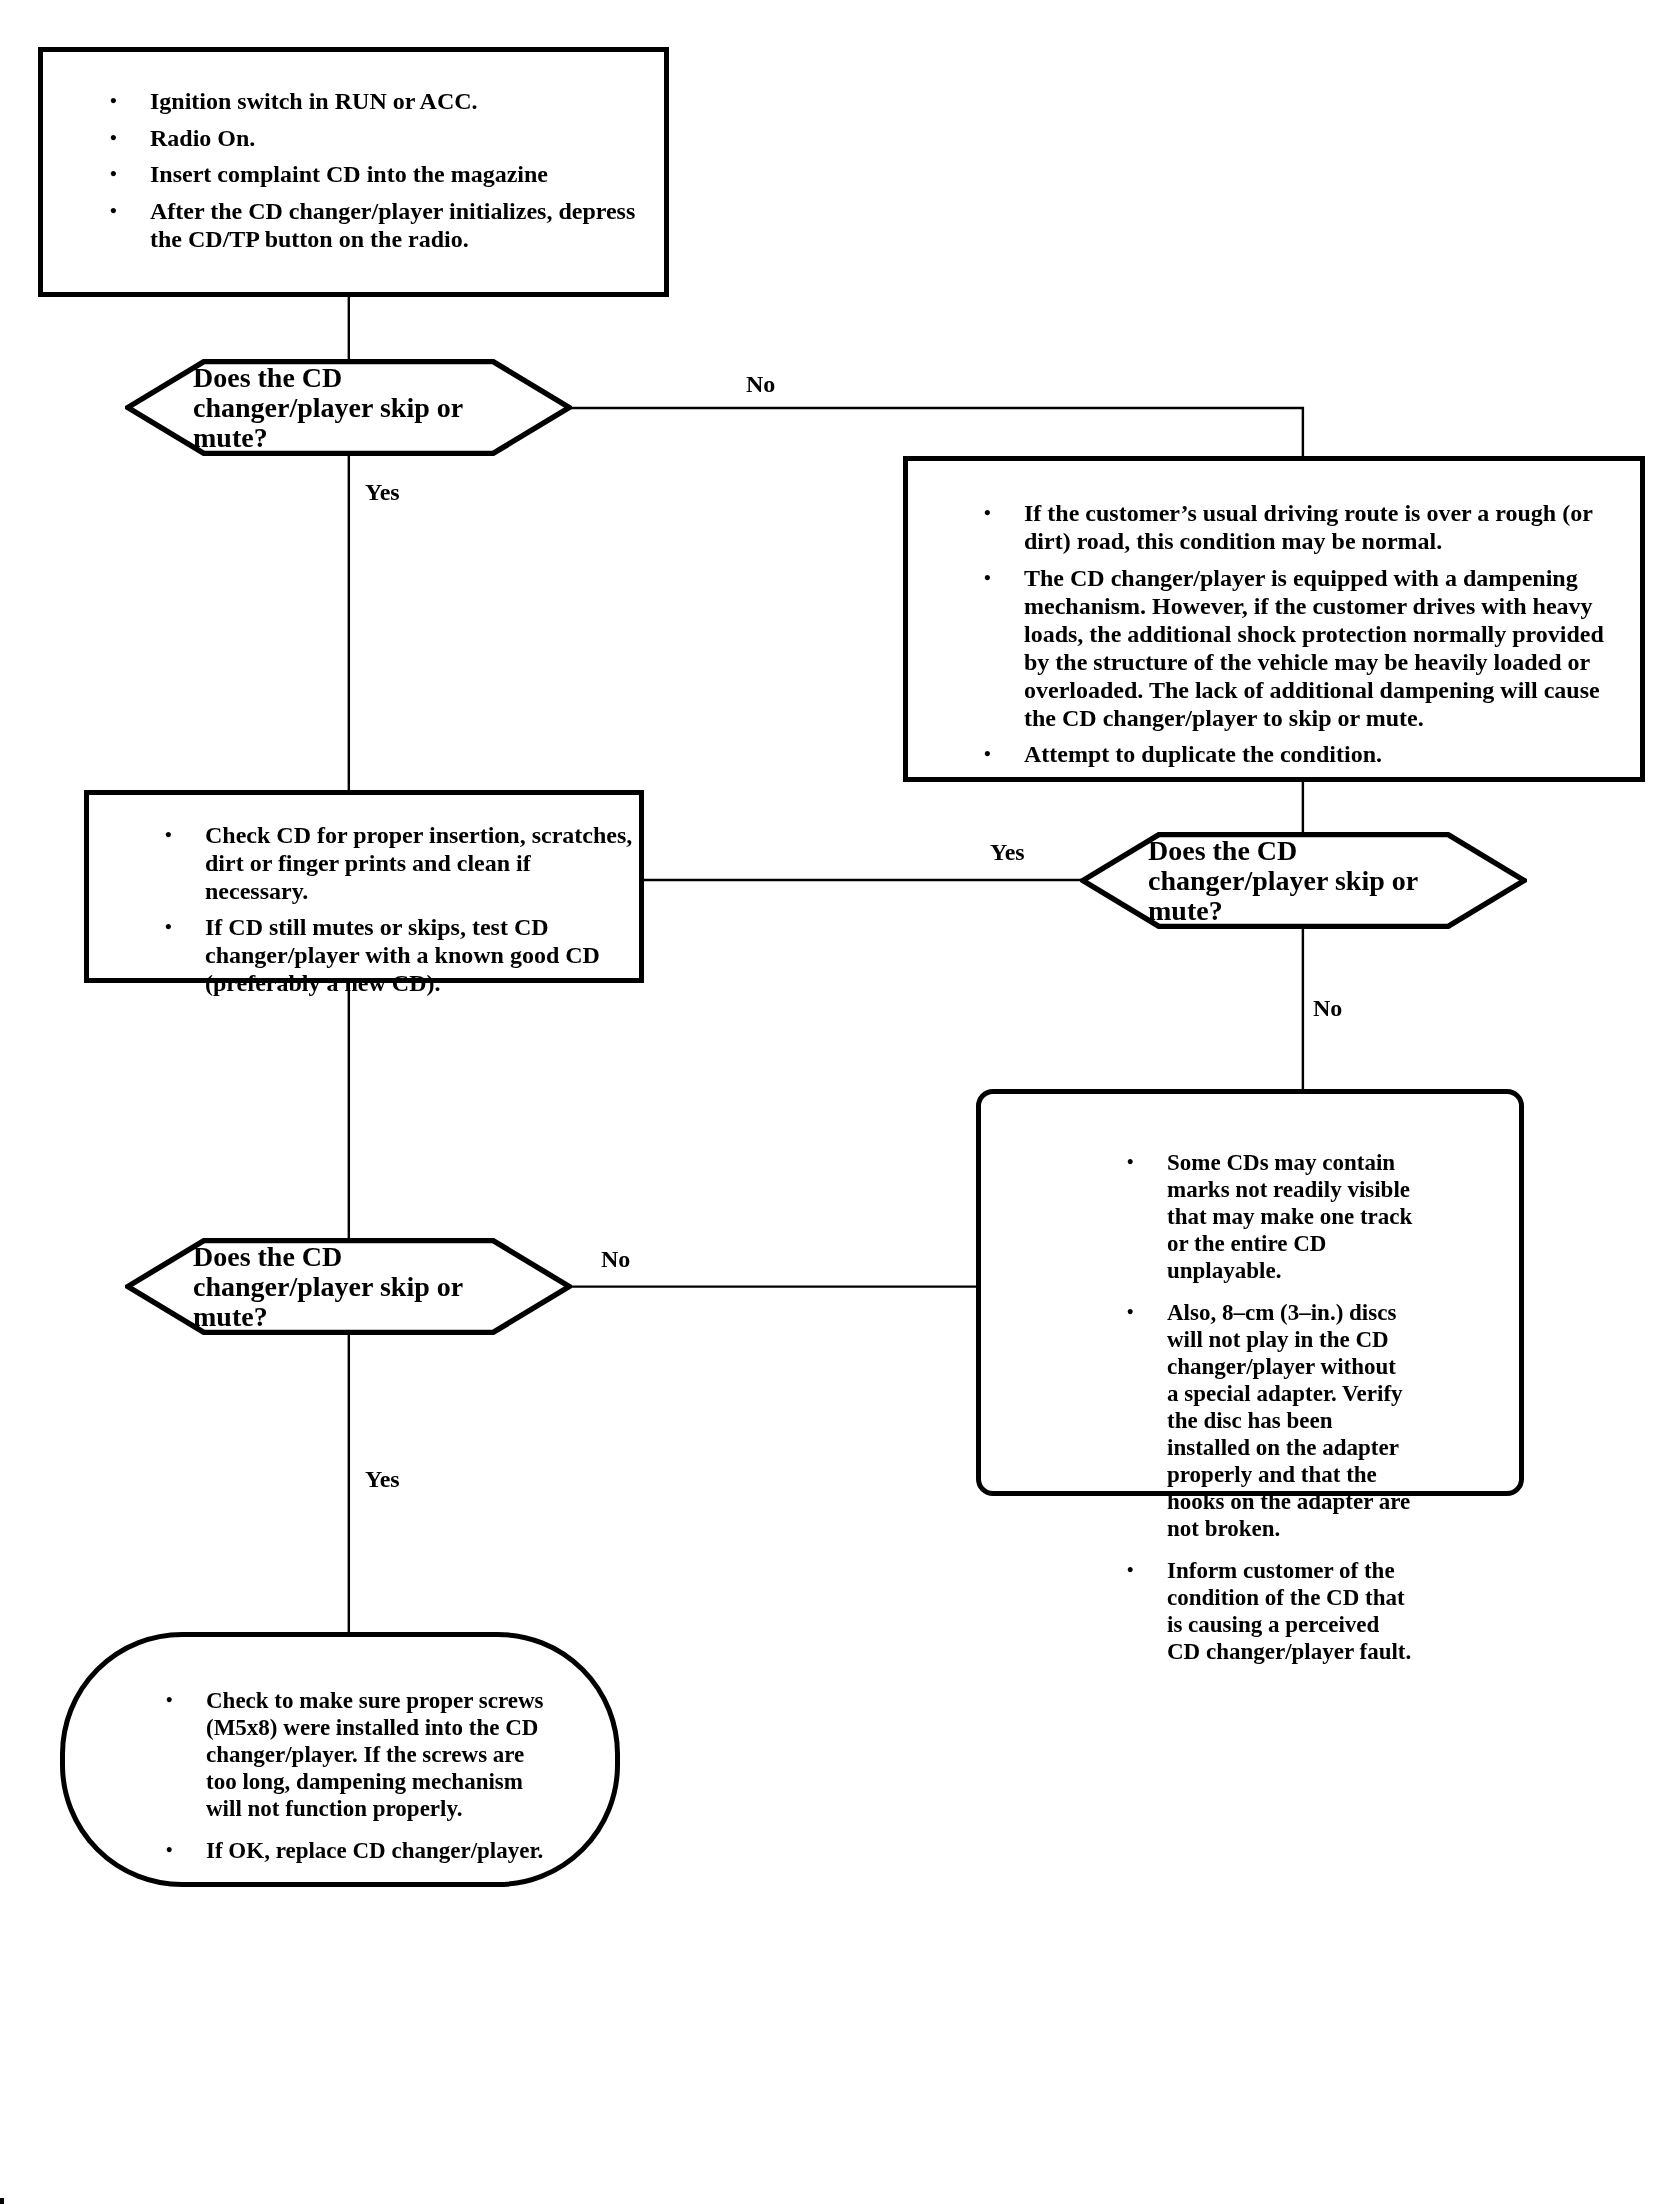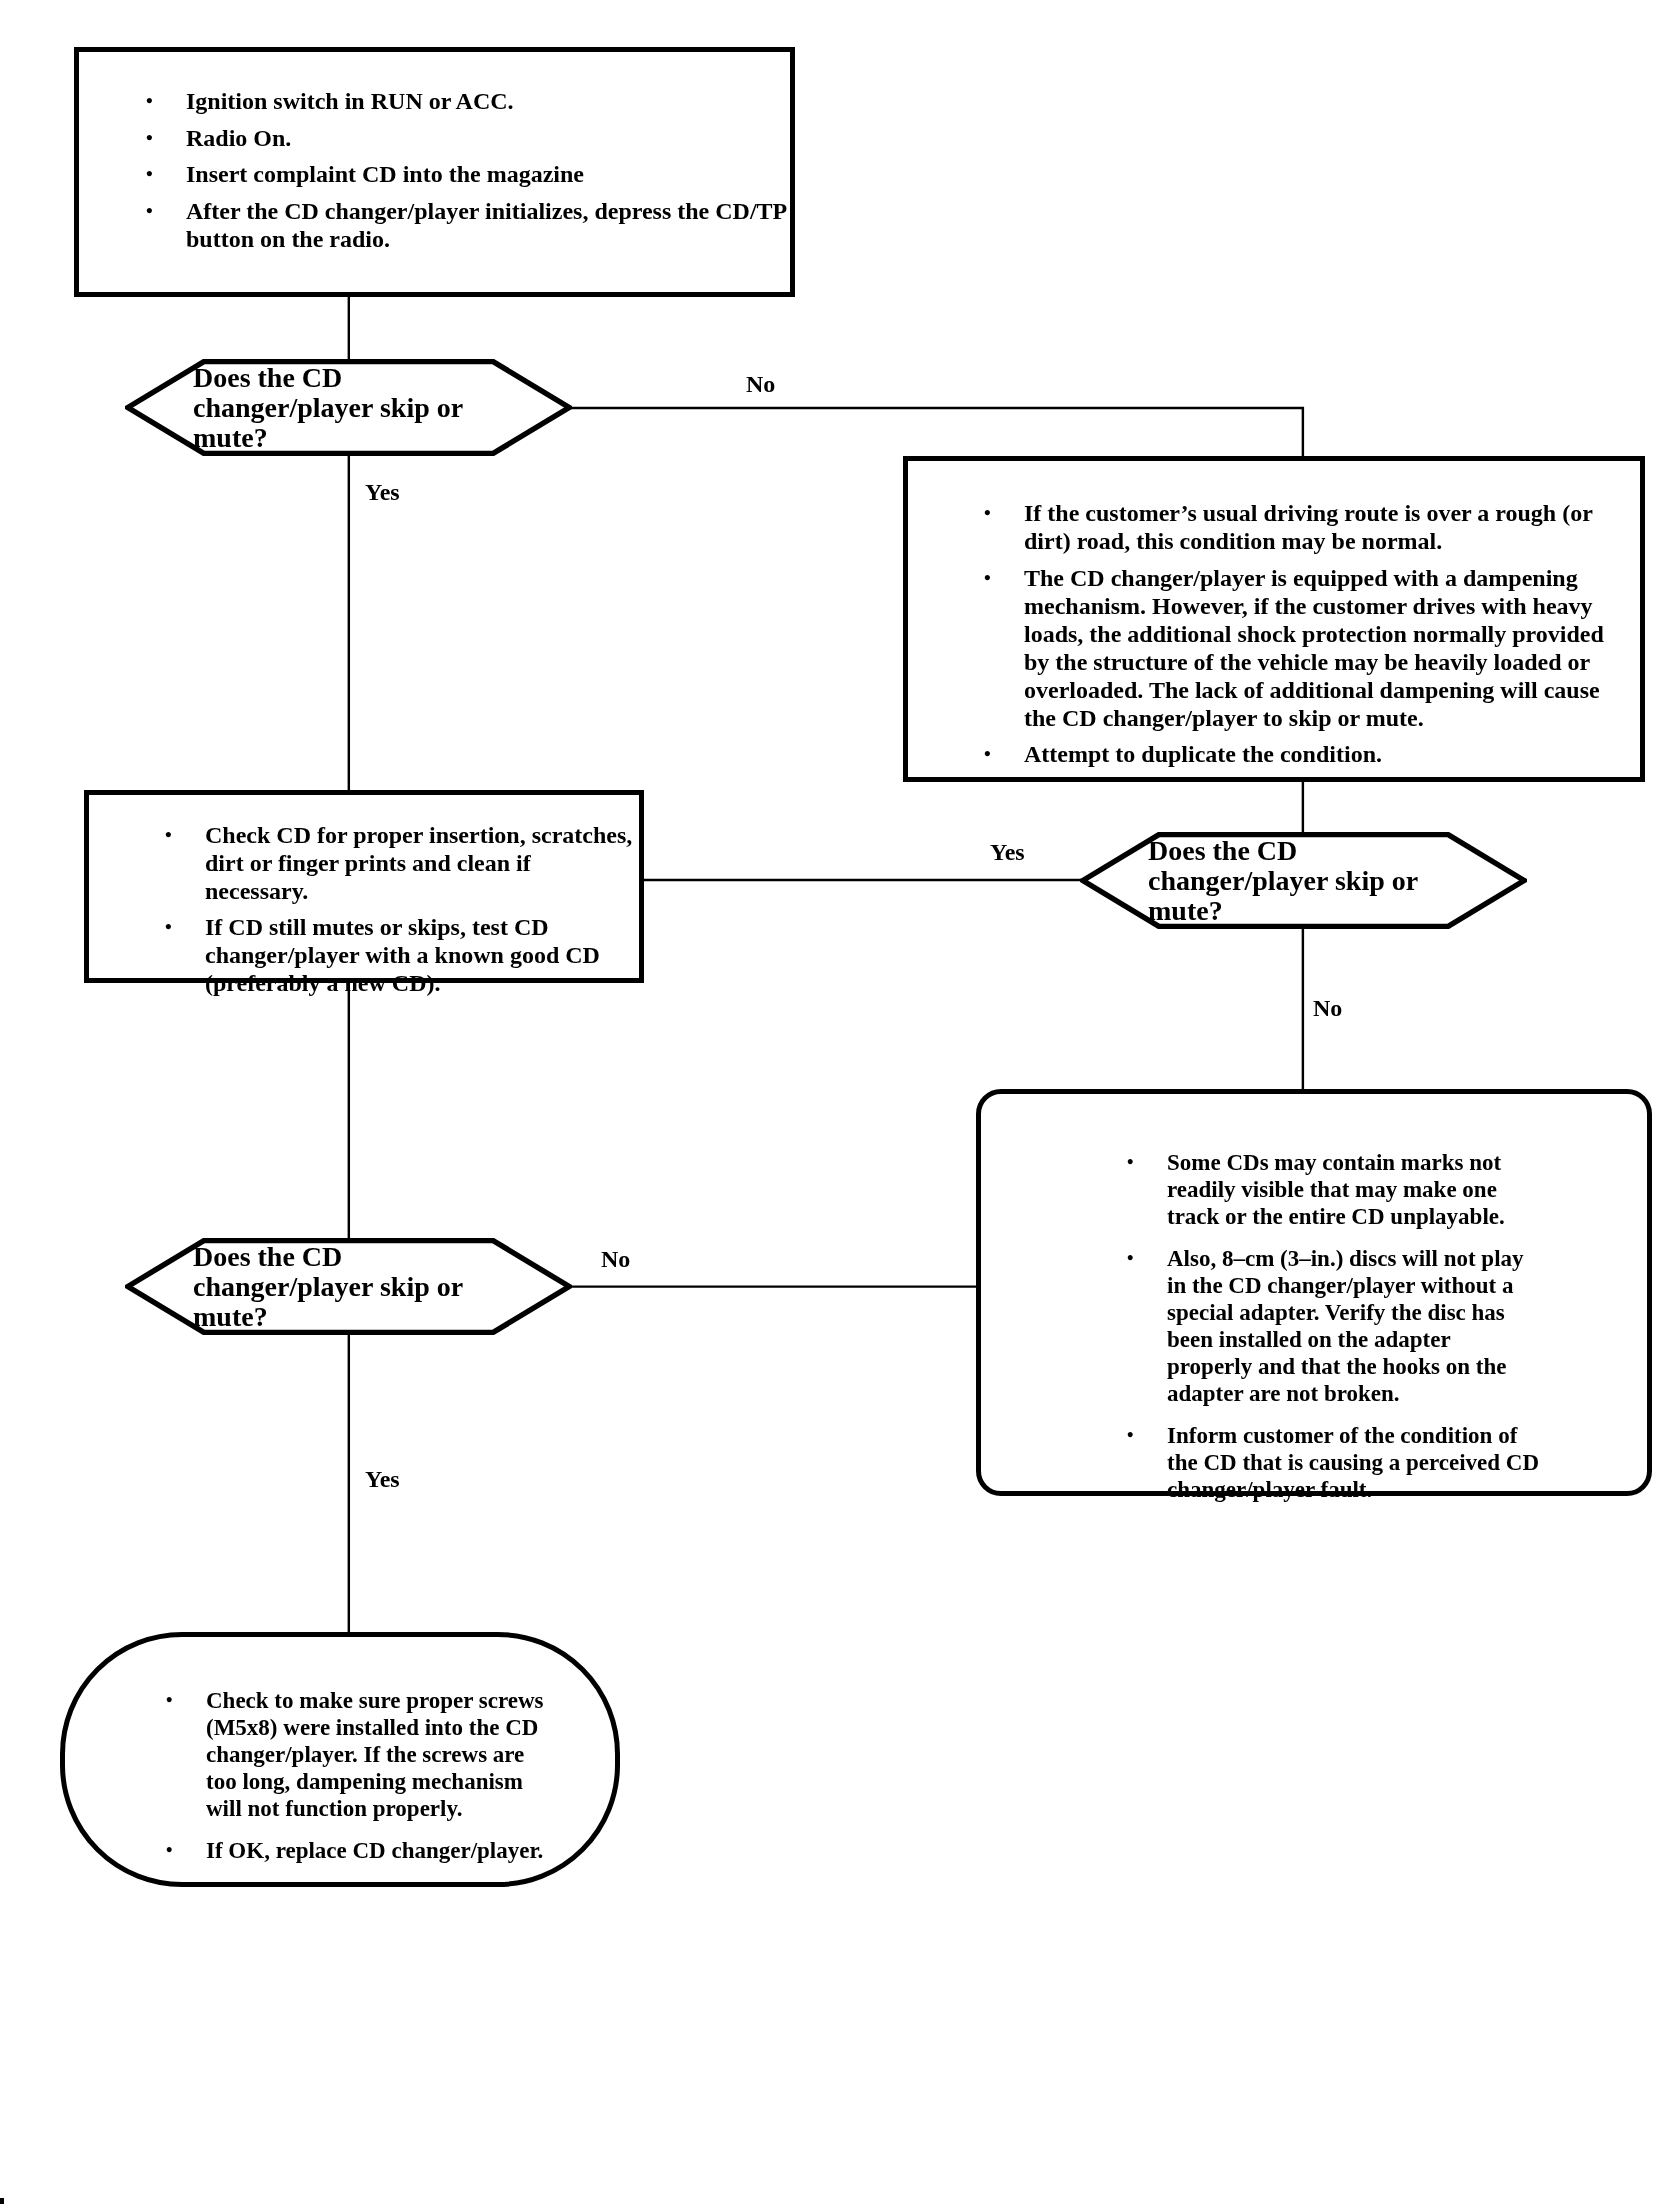--- a/index.html
+++ b/index.html
@@ -50,21 +50,21 @@
     <path d="M938 671 H2144 V758"></path>
     <path d="M574 748 V1305"></path>
     <path d="M2144 1283 V1374"></path>
     <path d="M1058 1448 H1784"></path>
     <path d="M2144 1524 V1796"></path>
     <path d="M574 1612 V2044"></path>
     <path d="M934 2117 H1612"></path>
     <path d="M574 2192 V2692"></path>
   </svg>
 
-  <div class="pbox t40" style="left:38px;top:47px;width:721px;height:250px;padding:35px 3px 6px 27px;margin-left:36px;">
+  <div class="pbox t40" style="left:38px;top:47px;width:631px;height:250px;padding:35px 3px 6px 27px;">
     <ul class="bullets">
       <li>Ignition switch in RUN or ACC.</li>
       <li>Radio On.</li>
       <li>Insert complaint CD into the magazine</li>
       <li>After the CD changer/player initializes, depress the CD/TP button on the radio.</li>
     </ul>
   </div>
 
   <div class="hex" style="left:125px;top:359px;">
     <svg width="447" height="97" viewBox="0 0 736 160">
@@ -94,21 +94,21 @@
   <div class="hex" style="left:1080px;top:832px;">
     <svg width="447" height="97" viewBox="0 0 736 160">
       <polygon points="4,80 130,4 606,4 732,80 606,156 130,156" fill="#fff" stroke="#000" stroke-width="9"></polygon>
     </svg>
     <div class="hex-label">Does the CD changer/player skip or mute?</div>
   </div>
 
   <span class="edge-label" style="left:990px;top:838px;">Yes</span>
   <span class="edge-label" style="left:1313px;top:994px;">No</span>
 
-  <div class="rbox t38" style="left:976px;top:1089px;width:676px;height:407px;border-radius:25px;padding:55px 106px 6px 106px;">
+  <div class="rbox t38" style="left:976px;top:1089px;width:548px;height:407px;border-radius:17px;padding:55px 106px 6px 106px;">
     <ul class="bullets">
       <li>Some CDs may contain marks not readily visible that may make one track or the entire CD unplayable.</li>
       <li>Also, 8–cm (3–in.) discs will not play in the CD changer/player without a special adapter. Verify the disc has been installed on the adapter properly and that the hooks on the adapter are not broken.</li>
       <li>Inform customer of the condition of the CD that is causing a perceived CD changer/player fault.</li>
     </ul>
   </div>
 
   <div class="hex" style="left:125px;top:1238px;">
     <svg width="447" height="97" viewBox="0 0 736 160">
       <polygon points="4,80 130,4 606,4 732,80 606,156 130,156" fill="#fff" stroke="#000" stroke-width="9"></polygon>

